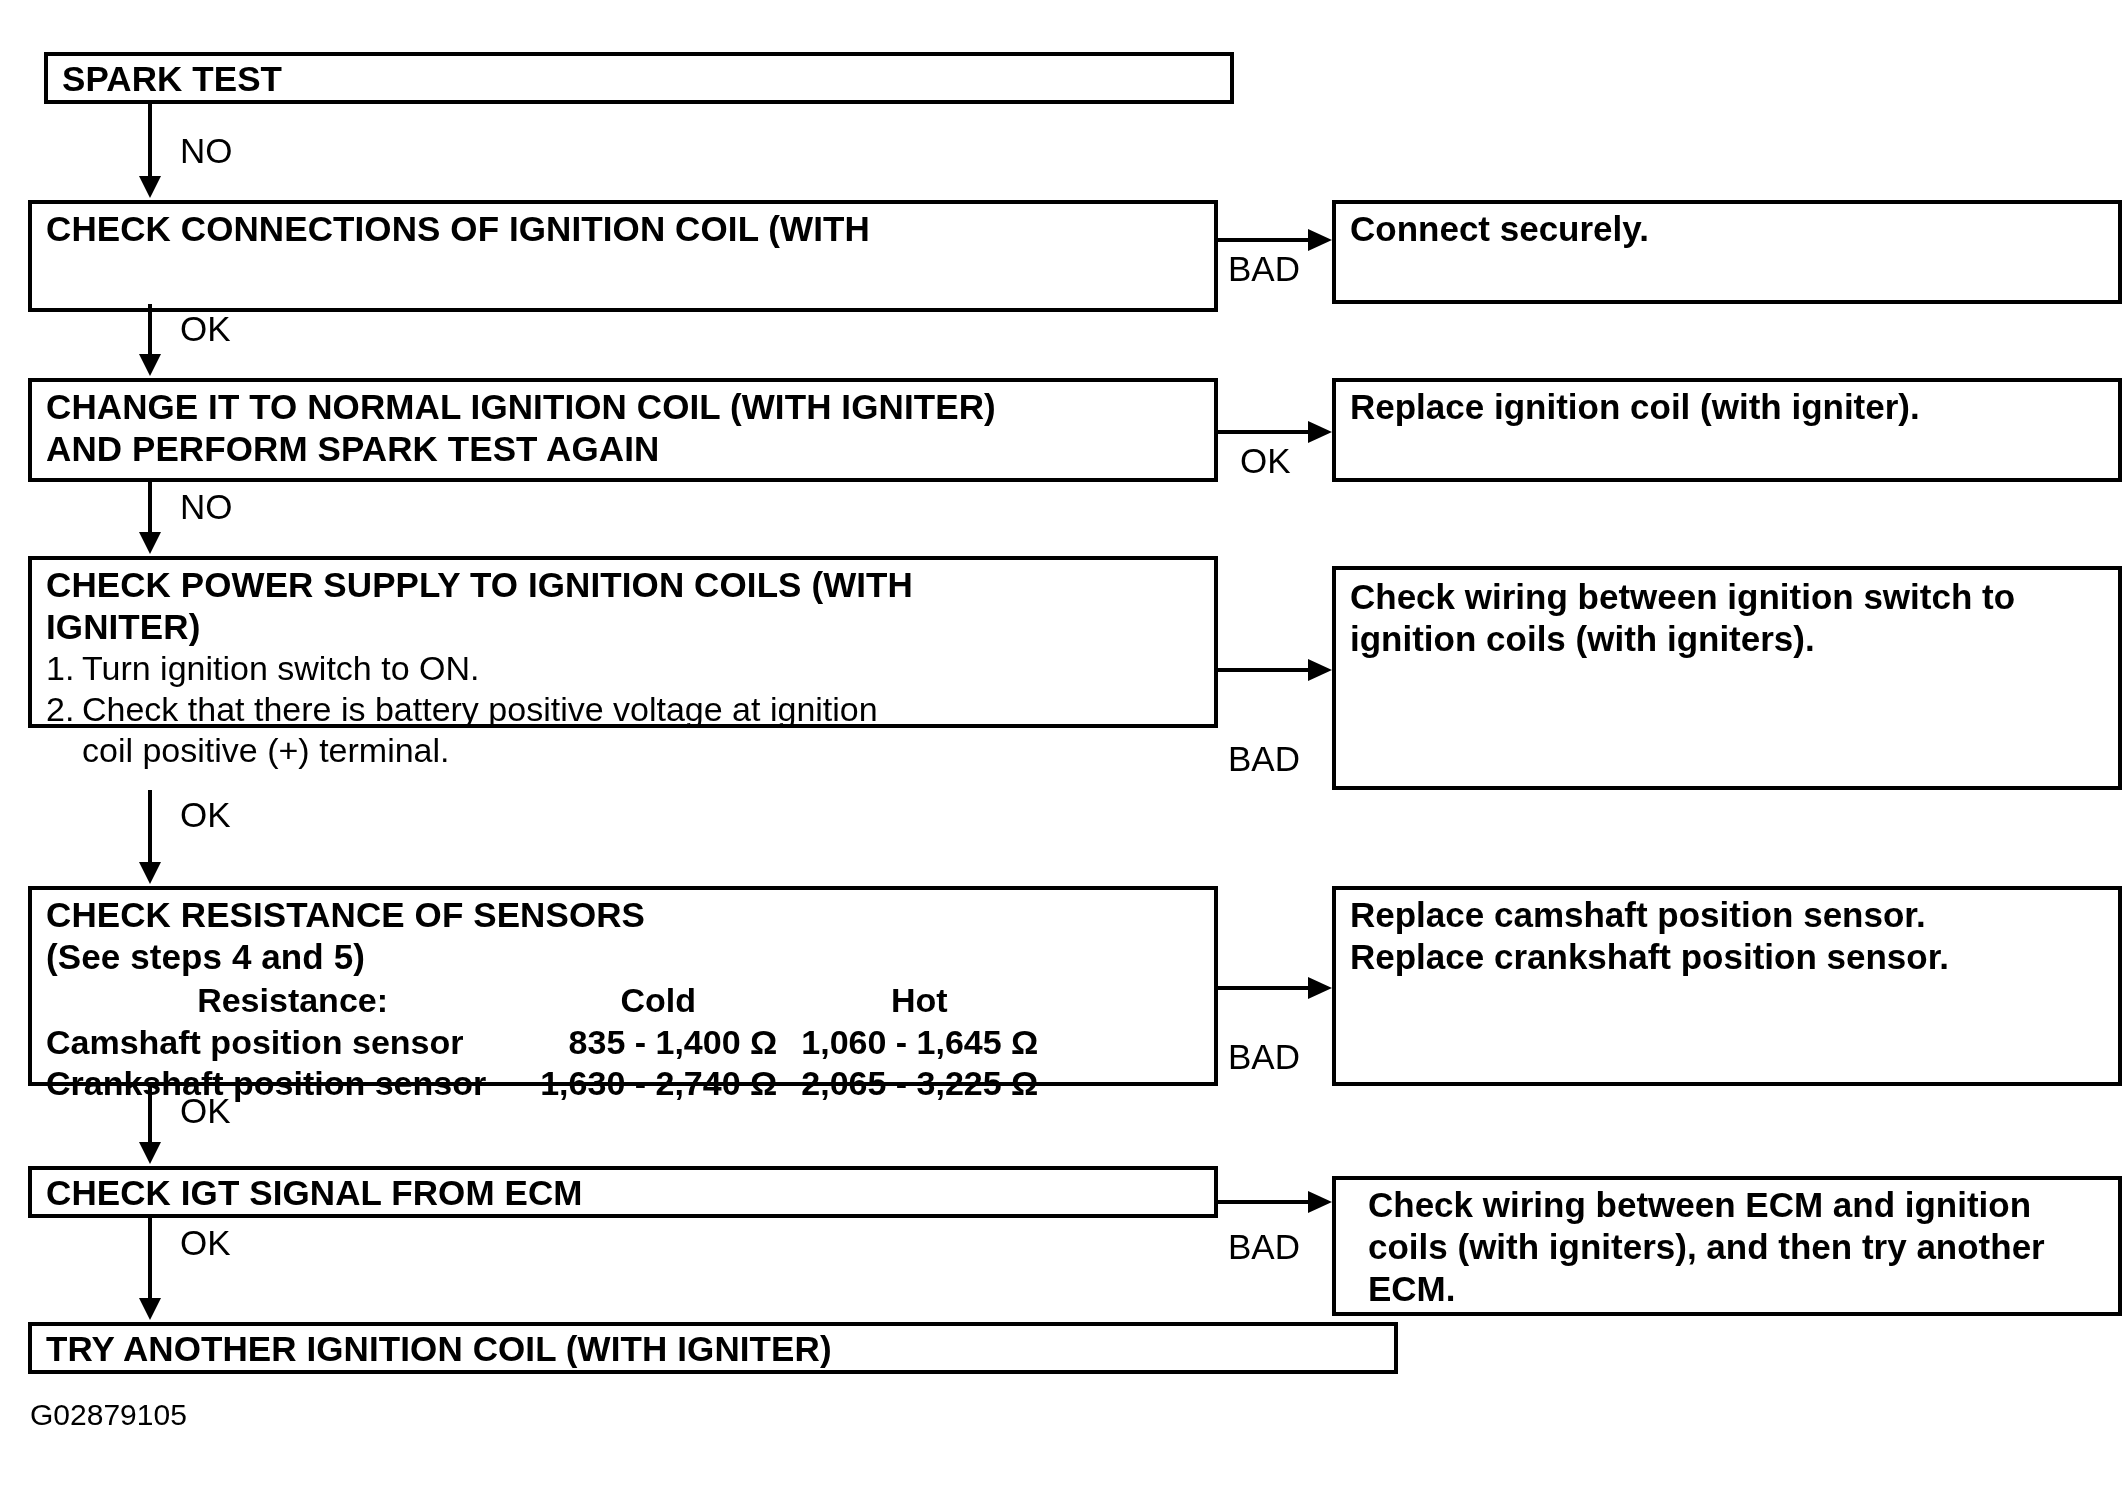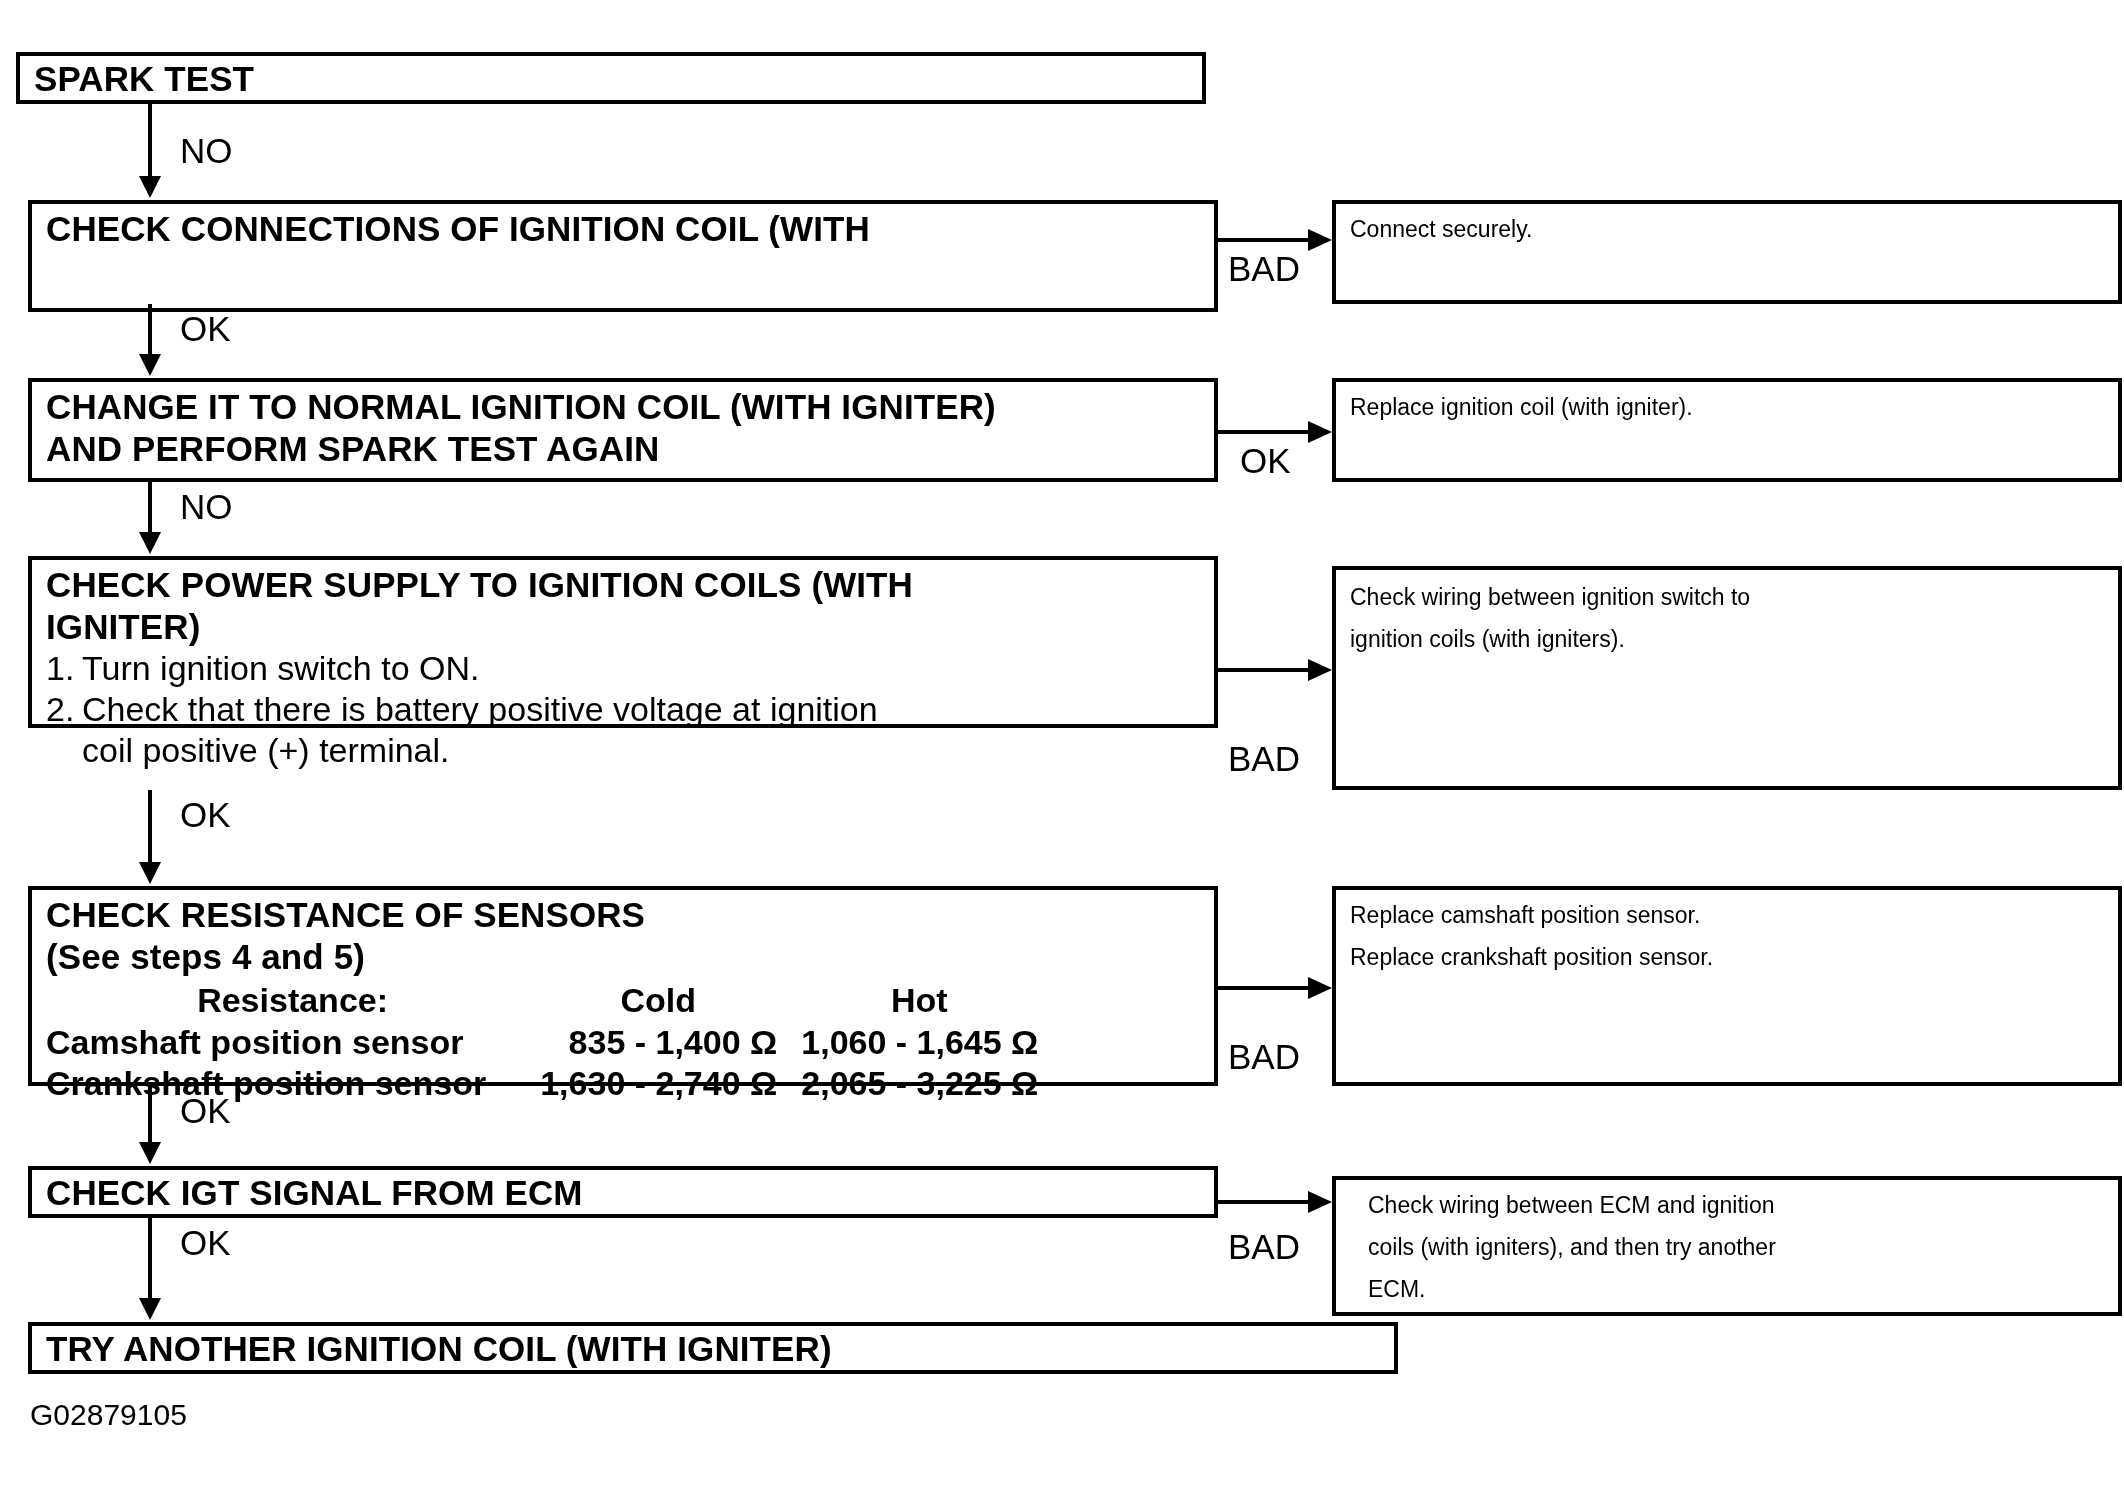--- a/index.html
+++ b/index.html
@@ -47,22 +47,22 @@
     display: inline-block;
     width: 36px;
   }
   .step-box .sub .cont {
     padding-left: 36px;
     display: block;
   }
 
   
   .result-box .line {
-    font-weight: normal;
-    font-size: 23px;
+    font-weight: bold;
+    font-size: 35px;
     line-height: 42px;
     white-space: nowrap;
   }
 
   
   .res-table {
     font-weight: bold;
     font-size: 34px;
     line-height: 41px;
     border-collapse: collapse;
@@ -116,21 +116,21 @@
     font-size: 30px;
     font-weight: normal;
     white-space: nowrap;
   }
 </style>
 </head>
 <body>
 
 <div id="canvas">
 
-  <div class="box step-box" style="left:16px; top:52px; width:1190px; height:52px;">
+  <div class="box step-box" style="left:44px; top:52px; width:1190px; height:52px;">
     <div class="box-inner" style="padding-top:2px;">
       <div class="line">SPARK TEST</div>
     </div>
   </div>
 
   <div class="box step-box" style="left:28px; top:200px; width:1190px; height:112px;">
     <div class="box-inner" style="padding-top:4px;">
       <div class="line">CHECK CONNECTIONS OF IGNITION COIL (WITH</div>
     </div>
   </div>

